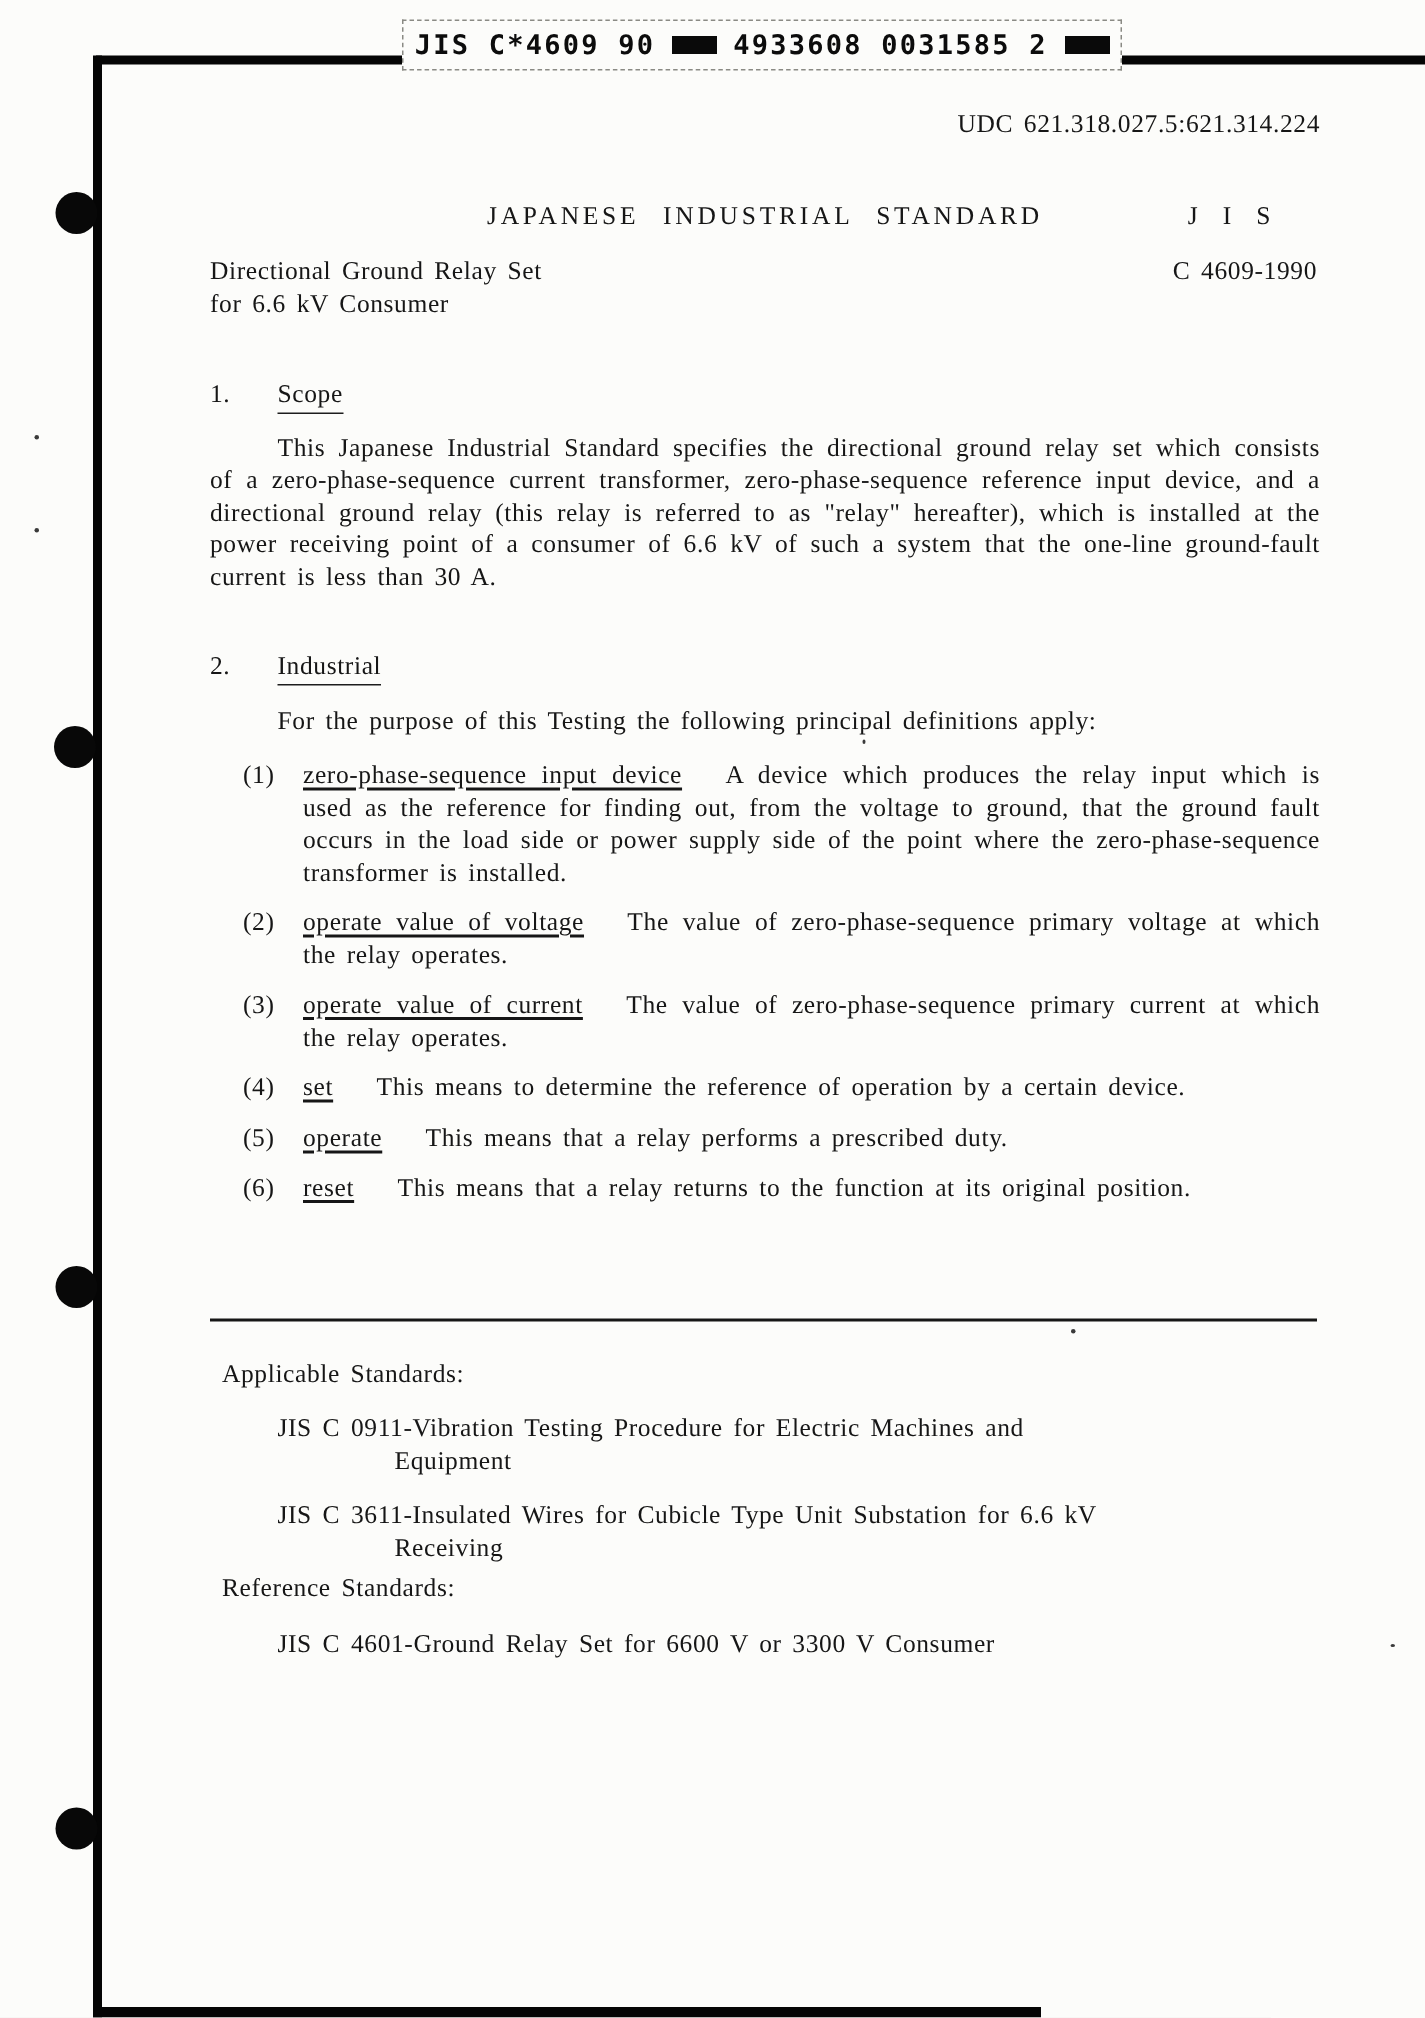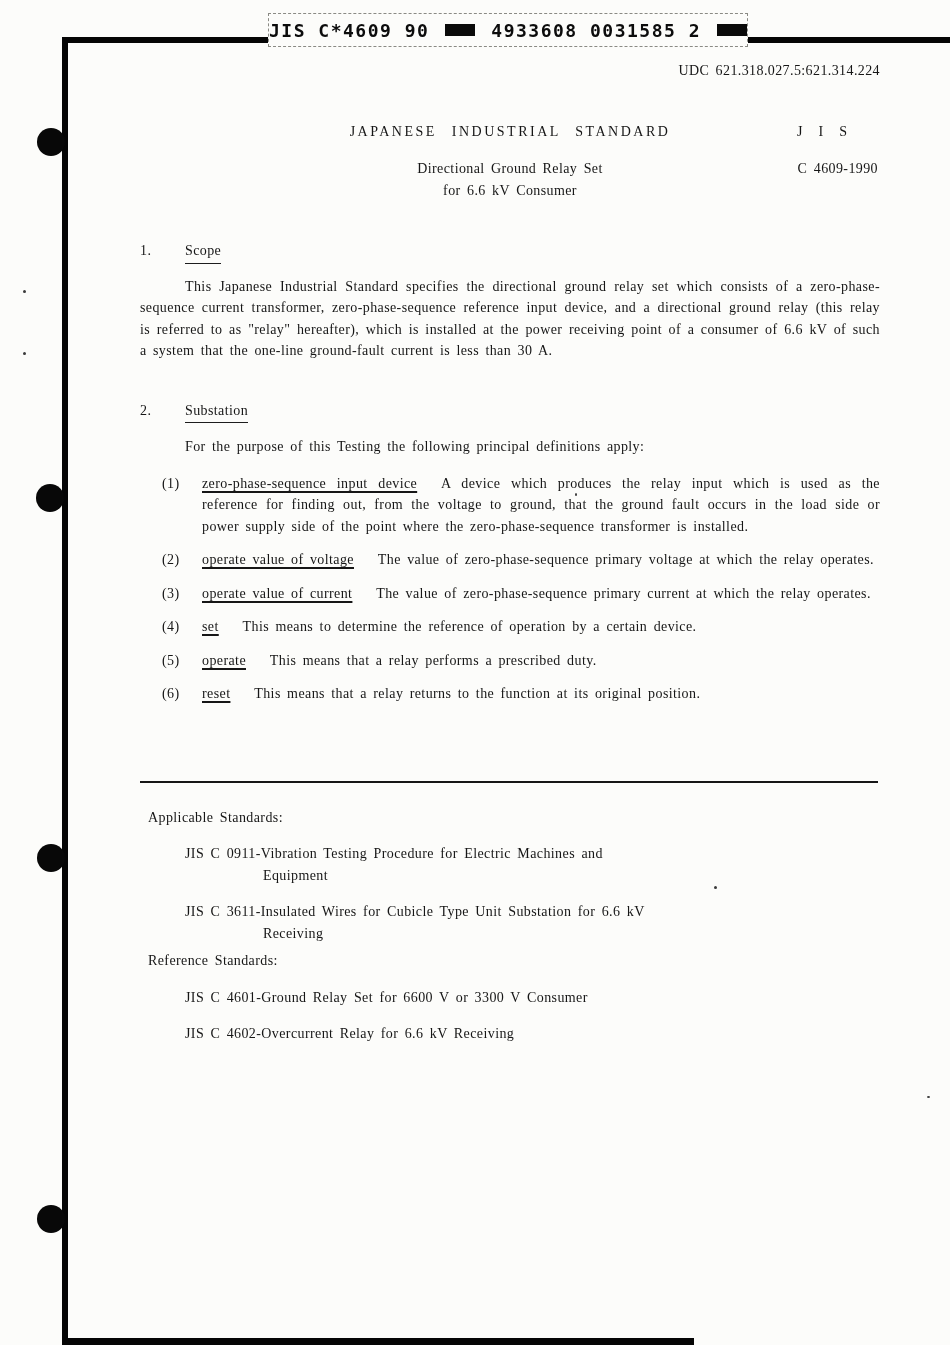--- a/index.html
+++ b/index.html
@@ -33,41 +33,41 @@
   .speck-1 { left:23px; top:290px; width:3px; height:3px; }
   .speck-2 { left:23px; top:352px; width:3px; height:3px; }
   .speck-3 { left:714px; top:886px; width:3px; height:3px; }
   .speck-4 { left:575px; top:493px; width:2px; height:3px; }
   .speck-5 { left:927px; top:1096px; width:3px; height:2px; }
 
   
   .barcode {
     position:absolute; left:268px; top:13px; width:478px; height:32px;
     border:1px dashed #8a8a84;
-    display:flex; align-items:center; justify-content:space-between; gap:11px;
+    display:flex; align-items:center; justify-content:center; gap:11px;
     font-family:"DejaVu Sans Mono", monospace;
     font-weight:bold; font-size:18px; letter-spacing:1.5px;
     color:#0c0c0c; background:#fcfcfa;
   }
   .barcode .bar { display:inline-block; width:30px; height:12px; background:#0a0a0a; }
 
   
   .content {
-    position:absolute; left:140px; top:60px; width:740px;
-    font-size:14px; line-height:21.5px;
+    position:absolute; left:140px; top:72px; width:740px;
+    font-size:17px; line-height:21.5px;
     letter-spacing:0.4px; word-spacing:2.5px;
   }
 
   .udc-line { text-align:right; }
 
   .std-row { position:relative; margin-top:39px; text-align:center; }
   .std-name { display:inline-block; letter-spacing:2.5px; word-spacing:9px; }
   .jis-label { position:absolute; right:28px; top:0; letter-spacing:5px; }
 
-  .title-row { position:relative; margin-top:16px; text-align:center; line-height:22px; }
+  .title-row { position:relative; margin-top:16px; line-height:22px; }
   .doc-number { position:absolute; right:2px; top:0;margin-left:28px; }
 
   .sec-head { display:flex; margin-top:38px; }
   .sec-num { flex:0 0 45px; }
   .sec-title { border-bottom:1.5px solid #1d1d1d; padding-bottom:1px; }
 
   .body-para {
     margin:12px 0 0 0;
     text-indent:45px;
     text-align:justify;
@@ -145,21 +145,21 @@
 
     <div class="sec-head">
       <span class="sec-num">1.</span>
       <span class="sec-title">Scope</span>
     </div>
 
     <p class="body-para">This Japanese Industrial Standard specifies the directional ground relay set which consists of a zero-phase-sequence current transformer, zero-phase-sequence reference input device, and a directional ground relay (this relay is referred to as "relay" hereafter), which is installed at the power receiving point of a consumer of 6.6 kV of such a system that the one-line ground-fault current is less than 30 A.</p>
 
     <div class="sec-head">
       <span class="sec-num">2.</span>
-      <span class="sec-title">Substation</span>
+      <span class="sec-title">Industrial</span>
     </div>
 
     <p class="intro-line">For the purpose of this Testing the following principal definitions apply:</p>
 
     <div class="def-row first">
       <span class="def-num">(1)</span>
       <div class="def-body"><span class="term">zero-phase-sequence input device</span><span>A device which produces the relay input which is used as the reference for finding out, from the voltage to ground, that the ground fault occurs in the load side or power supply side of the point where the zero-phase-sequence transformer is installed.</span></div>
     </div>
 
     <div class="def-row">
@@ -192,16 +192,15 @@
     <div class="rel-label">Applicable Standards:</div>
 
     <div class="rel-item">JIS C 0911-Vibration Testing Procedure for Electric Machines and
 Equipment</div>
     <div class="rel-item">JIS C 3611-Insulated Wires for Cubicle Type Unit Substation for 6.6 kV
 Receiving</div>
 
     <div class="rel-label ref">Reference Standards:</div>
 
     <div class="rel-item">JIS C 4601-Ground Relay Set for 6600 V or 3300 V Consumer</div>
-    <div class="rel-item">JIS C 4602-Overcurrent Relay for 6.6 kV Receiving</div>
 
   </div>
 </div>
 
 </body></html>

